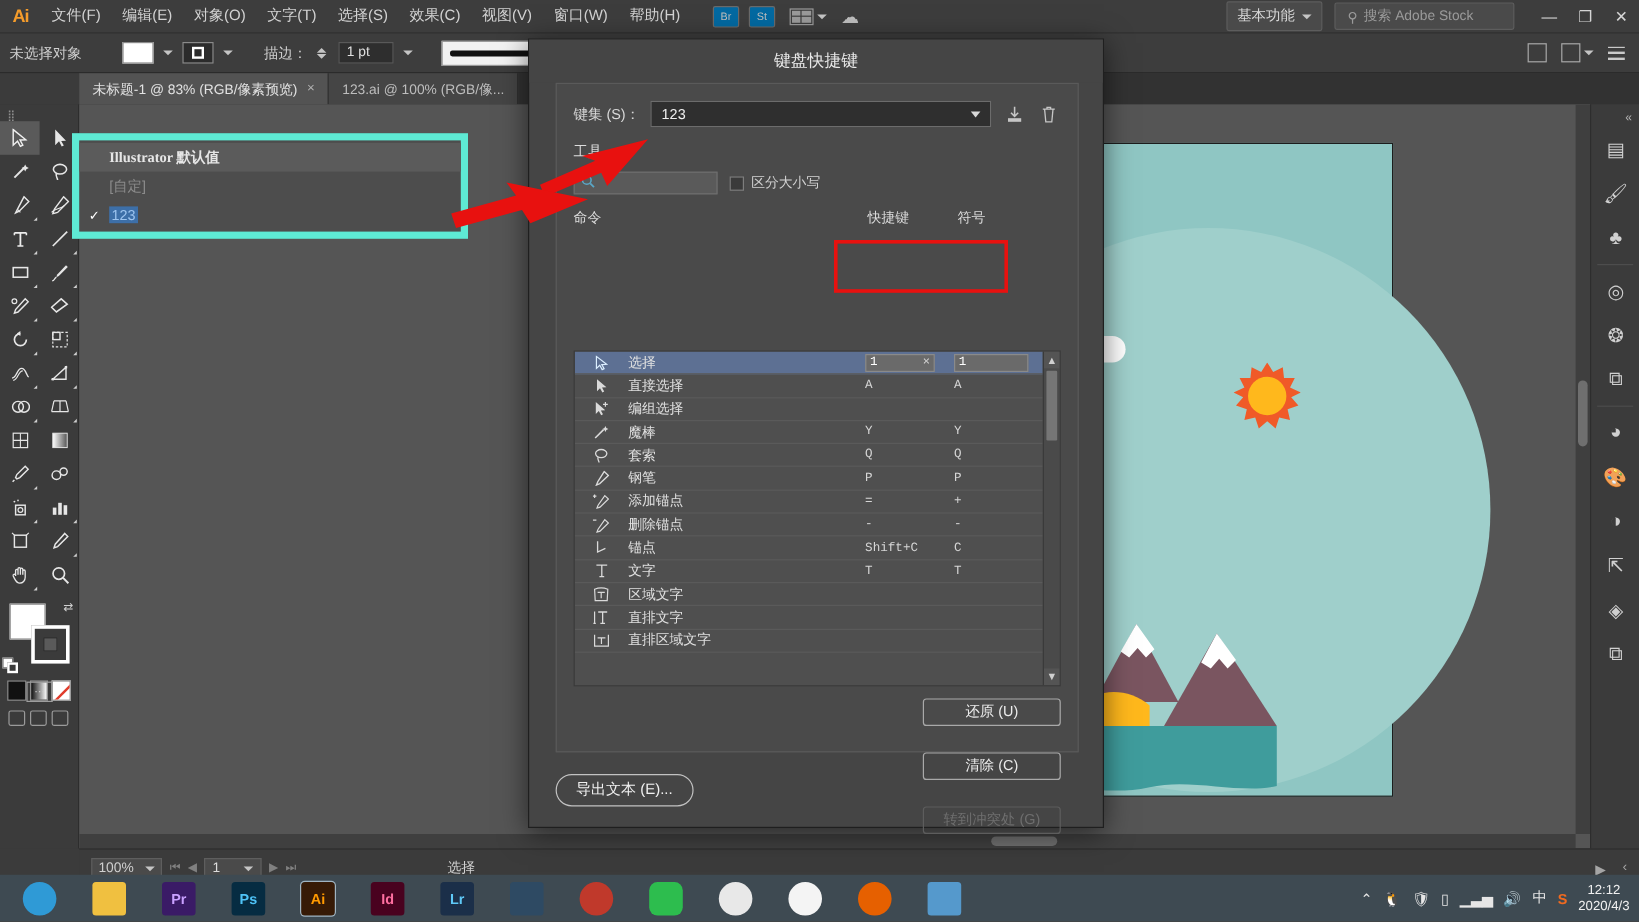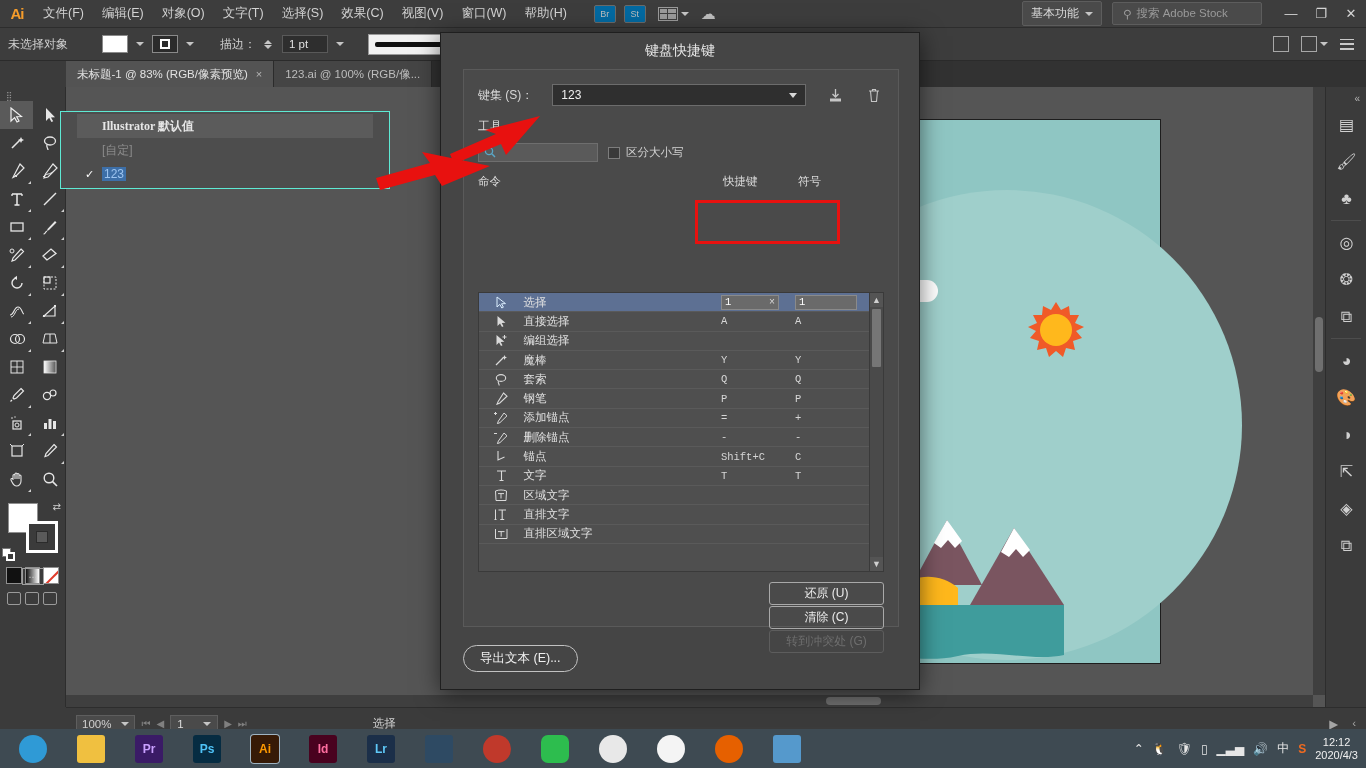--- a/index.html
+++ b/index.html
@@ -195,35 +195,35 @@
     box-shadow:0 4px 22px rgba(0,0,0,.55);
   }
   .dlg-title{
     height:36px; display:flex;align-items:center;justify-content:center;
     color:#e8e8e8; font-size:14px; background:#454545;
   }
   .dlg-body{
     position:absolute; left:22px; top:36px; right:20px; bottom:62px;
     background:#4a4a4a; border:1px solid #5a5a5a;
   }
-  .dlg-row{ display:flex; align-items:center; gap:19px; padding:14px 14px 0 14px; }
+  .dlg-row{ display:flex; align-items:center; gap:9px; padding:14px 14px 0 14px; }
   .dlg-lab{ color:#d8d8d8; font-size:12px; white-space:nowrap; }
   .combo{
     flex:1; height:22px; background:#2f2f2f; border:1px solid #6c6c6c; color:#f0f0f0;
     display:flex; align-items:center; padding:0 8px; font-size:12px; position:relative;
   }
   .combo .arrow{ margin-left:auto; width:0;height:0;border-left:4px solid transparent;
     border-right:4px solid transparent;border-top:5px solid #d8d8d8; }
   .icon-btn{ width:20px;height:20px; display:flex;align-items:center;justify-content:center;
     color:#c6c6c6; font-size:14px; }
 
   
   .dropdown{
     position:absolute; left:60px; top:111px; width:330px;
-    background:#4d4d4d; border:1px solid #5eead4; z-index:40; padding:2px 16px;
+    background:#4d4d4d; border:6px solid #5eead4; z-index:40; padding:2px 0;
   }
   .dd-item{
     height:24px; display:flex; align-items:center; gap:6px; padding:0 6px; font-size:12px; color:#e6e6e6;
   }
   .dd-item .chk{ width:13px; text-align:center; color:#fff; font-size:11px; }
   .dd-item.hl{ background:#5b5b5b; font-weight:bold; font-family:"Liberation Serif",serif; }
   .dd-item.dis{ color:#8b8b8b; }
   .dd-item.sel .txt{ background:#3d6fa8; color:#9dc4ef; padding:0 2px; }
 
   .tools-label{ padding:12px 14px 0 14px; color:#dcdcdc; font-size:12px; }
@@ -259,21 +259,21 @@
   .lb-sym{ width:75px; color:#d6d6d6; font-family:"Liberation Mono",monospace; font-size:10.5px; }
   .lb-scroll{ position:absolute; right:0; top:0; bottom:0; width:14px; background:#4a4a4a;
     border-left:1px solid #3a3a3a; }
   .lb-scroll .up,.lb-scroll .dn{ height:14px; display:flex;align-items:center;justify-content:center;
     color:#cfcfcf; font-size:9px; background:#545454; }
   .lb-scroll .dn{ position:absolute; bottom:0; left:0; right:0; }
   .lb-scroll .thumb{ position:absolute; top:16px; left:2px; width:9px;height:58px;background:#767676;
     border-radius:1px; }
 
   .side-btns{ position:absolute; right:14px; top:512px; width:115px; display:flex;
-    flex-direction:column; gap:1px; }
+    flex-direction:column; gap:22px; }
   .btn{
     height:23px; border:1px solid #a9a9a9; border-radius:3px; background:transparent;
     color:#ececec; font-size:12px; display:flex;align-items:center;justify-content:center;
     font-family:"Liberation Sans",sans-serif;
   }
   .btn.dis{ color:#6e6e6e; border-color:#5d5d5d; }
 
   .dlg-footer{
     position:absolute; left:22px; right:20px; bottom:14px; height:34px; display:flex; align-items:center;
   }

